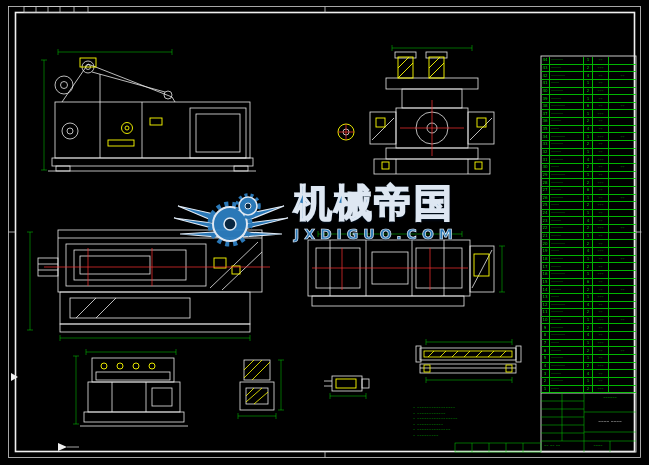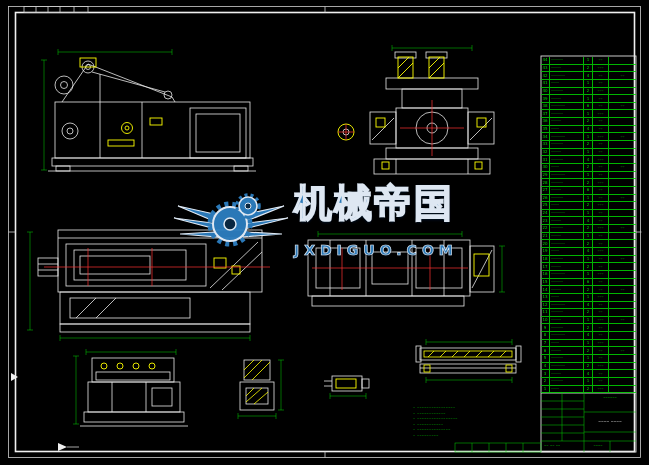--- a/index.html
+++ b/index.html
@@ -26,21 +26,21 @@
            white-space:nowrap;overflow:hidden;}
   .tb-big{color:#d8d8d8;font-size:5.5px;}
 
   
   .wm{position:absolute;left:172px;top:184px;width:310px;height:76px;display:flex;
       align-items:flex-start;opacity:.95;}
   .wm-text{display:flex;flex-direction:column;margin-left:4px;}
   .wm-brand{font-size:38px;font-weight:bold;color:#2d7fc1;line-height:1.05;letter-spacing:2px;
             -webkit-text-stroke:1.6px #eaf4ff;
             text-shadow:0 0 2px #09304f, 0 2px 3px rgba(0,20,40,.8);}
-  .wm-domain{font-size:14px;font-weight:bold;color:#2d7fc1;letter-spacing:5px;margin-top:18px;
+  .wm-domain{font-size:14px;font-weight:bold;color:#2d7fc1;letter-spacing:5px;margin-top:2px;
              -webkit-text-stroke:.7px #eaf4ff;text-shadow:0 1px 2px rgba(0,20,40,.8);}
 </style>
 </head>
 <body>
 
 <div class="screen">
 
   <svg class="art" width="649" height="465" viewBox="0 0 649 465">
 
     <g stroke="#cfcfcf" fill="none" stroke-width="0.8">

